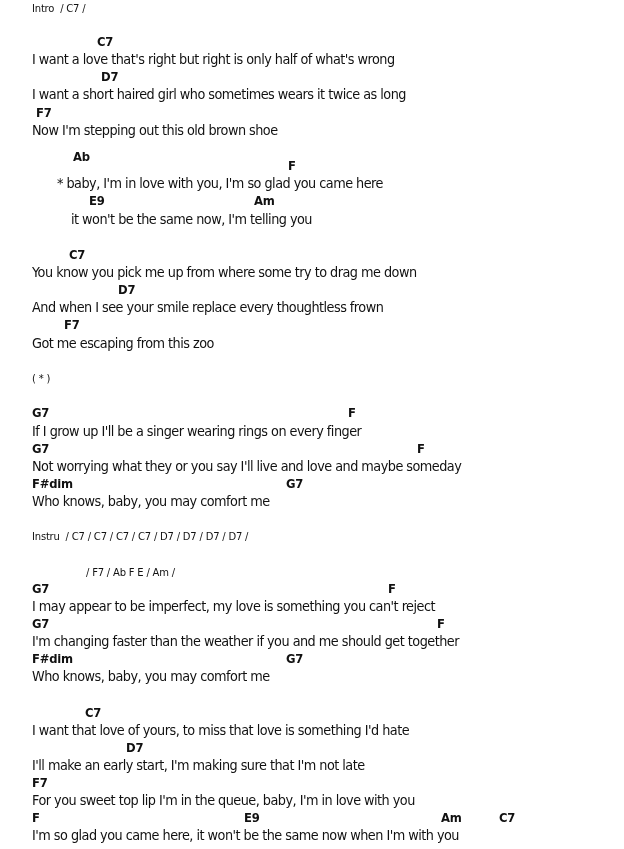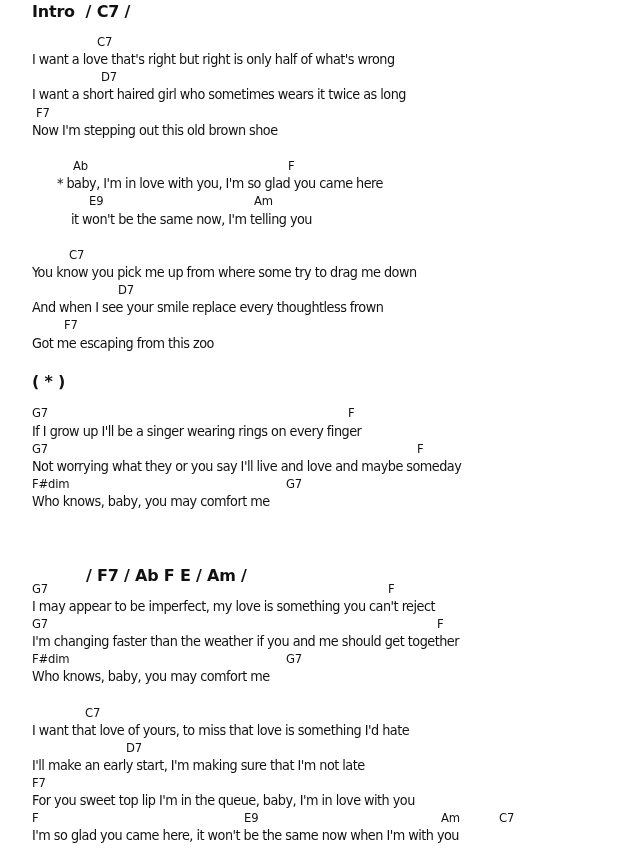--- a/index.html
+++ b/index.html
@@ -6,38 +6,38 @@
     body { width: 624px; height: 849px; position: relative; overflow: hidden; }
     .sheet { position: absolute; left: 0; top: 0; width: 624px; height: 849px; background: #ffffff; }
     .line {
       position: absolute;
       white-space: pre;
       color: #111111;
       font-family: "DejaVu Sans", sans-serif;
       line-height: 1;
     }
     .lyric { font-size: 13.4px; letter-spacing: -0.55px; transform: scaleX(0.96); transform-origin: left top; }
-    .chord { font-size: 11.6px; font-weight: normal; letter-spacing: -0.2px; }
-    .label { font-size: 16px; font-weight: bold; letter-spacing: -0.2px; }
+    .chord { font-size: 11.6px; font-weight: bold; letter-spacing: -0.2px; }
+    .label { font-size: 10px; font-weight: normal; letter-spacing: -0.2px; }
   </style>
 </head>
 <body>
 
 <div class="sheet">
 
   <div class="line label" style="left:32px;top:4px;">Intro  / C7 /</div>
 
   <div class="line chord" style="left:97px;top:37px;">C7</div>
   <div class="line lyric" style="left:32px;top:53px;">I want a love that's right but right is only half of what's wrong</div>
   <div class="line chord" style="left:101px;top:72px;">D7</div>
   <div class="line lyric" style="left:32px;top:88px;">I want a short haired girl who sometimes wears it twice as long</div>
   <div class="line chord" style="left:36px;top:108px;">F7</div>
   <div class="line lyric" style="left:32px;top:124px;">Now I'm stepping out this old brown shoe</div>
 
-  <div class="line chord" style="left:73px;top:161px;">Ab</div>
+  <div class="line chord" style="left:73px;top:152px;">Ab</div>
   <div class="line chord" style="left:288px;top:161px;">F</div>
   <div class="line lyric" style="left:57px;top:177px;">* baby, I'm in love with you, I'm so glad you came here</div>
   <div class="line chord" style="left:89px;top:196px;">E9</div>
   <div class="line chord" style="left:254px;top:196px;">Am</div>
   <div class="line lyric" style="left:71px;top:213px;">it won't be the same now, I'm telling you</div>
 
   <div class="line chord" style="left:69px;top:250px;">C7</div>
   <div class="line lyric" style="left:32px;top:266px;">You know you pick me up from where some try to drag me down</div>
   <div class="line chord" style="left:118px;top:285px;">D7</div>
   <div class="line lyric" style="left:32px;top:301px;">And when I see your smile replace every thoughtless frown</div>
@@ -49,20 +49,21 @@
   <div class="line chord" style="left:32px;top:408px;">G7</div>
   <div class="line chord" style="left:348px;top:408px;">F</div>
   <div class="line lyric" style="left:32px;top:425px;">If I grow up I'll be a singer wearing rings on every finger</div>
   <div class="line chord" style="left:32px;top:444px;">G7</div>
   <div class="line chord" style="left:417px;top:444px;">F</div>
   <div class="line lyric" style="left:32px;top:460px;">Not worrying what they or you say I'll live and love and maybe someday</div>
   <div class="line chord" style="left:32px;top:479px;">F#dim</div>
   <div class="line chord" style="left:286px;top:479px;">G7</div>
   <div class="line lyric" style="left:32px;top:495px;">Who knows, baby, you may comfort me</div>
 
+  <div class="line label" style="left:32px;top:532px;">Instru  / C7 / C7 / C7 / C7 / D7 / D7 / D7 / D7 /</div>
   <div class="line label" style="left:86px;top:568px;">/ F7 / Ab F E / Am /</div>
 
   <div class="line chord" style="left:32px;top:584px;">G7</div>
   <div class="line chord" style="left:388px;top:584px;">F</div>
   <div class="line lyric" style="left:32px;top:600px;">I may appear to be imperfect, my love is something you can't reject</div>
   <div class="line chord" style="left:32px;top:619px;">G7</div>
   <div class="line chord" style="left:437px;top:619px;">F</div>
   <div class="line lyric" style="left:32px;top:635px;">I'm changing faster than the weather if you and me should get together</div>
   <div class="line chord" style="left:32px;top:654px;">F#dim</div>
   <div class="line chord" style="left:286px;top:654px;">G7</div>

